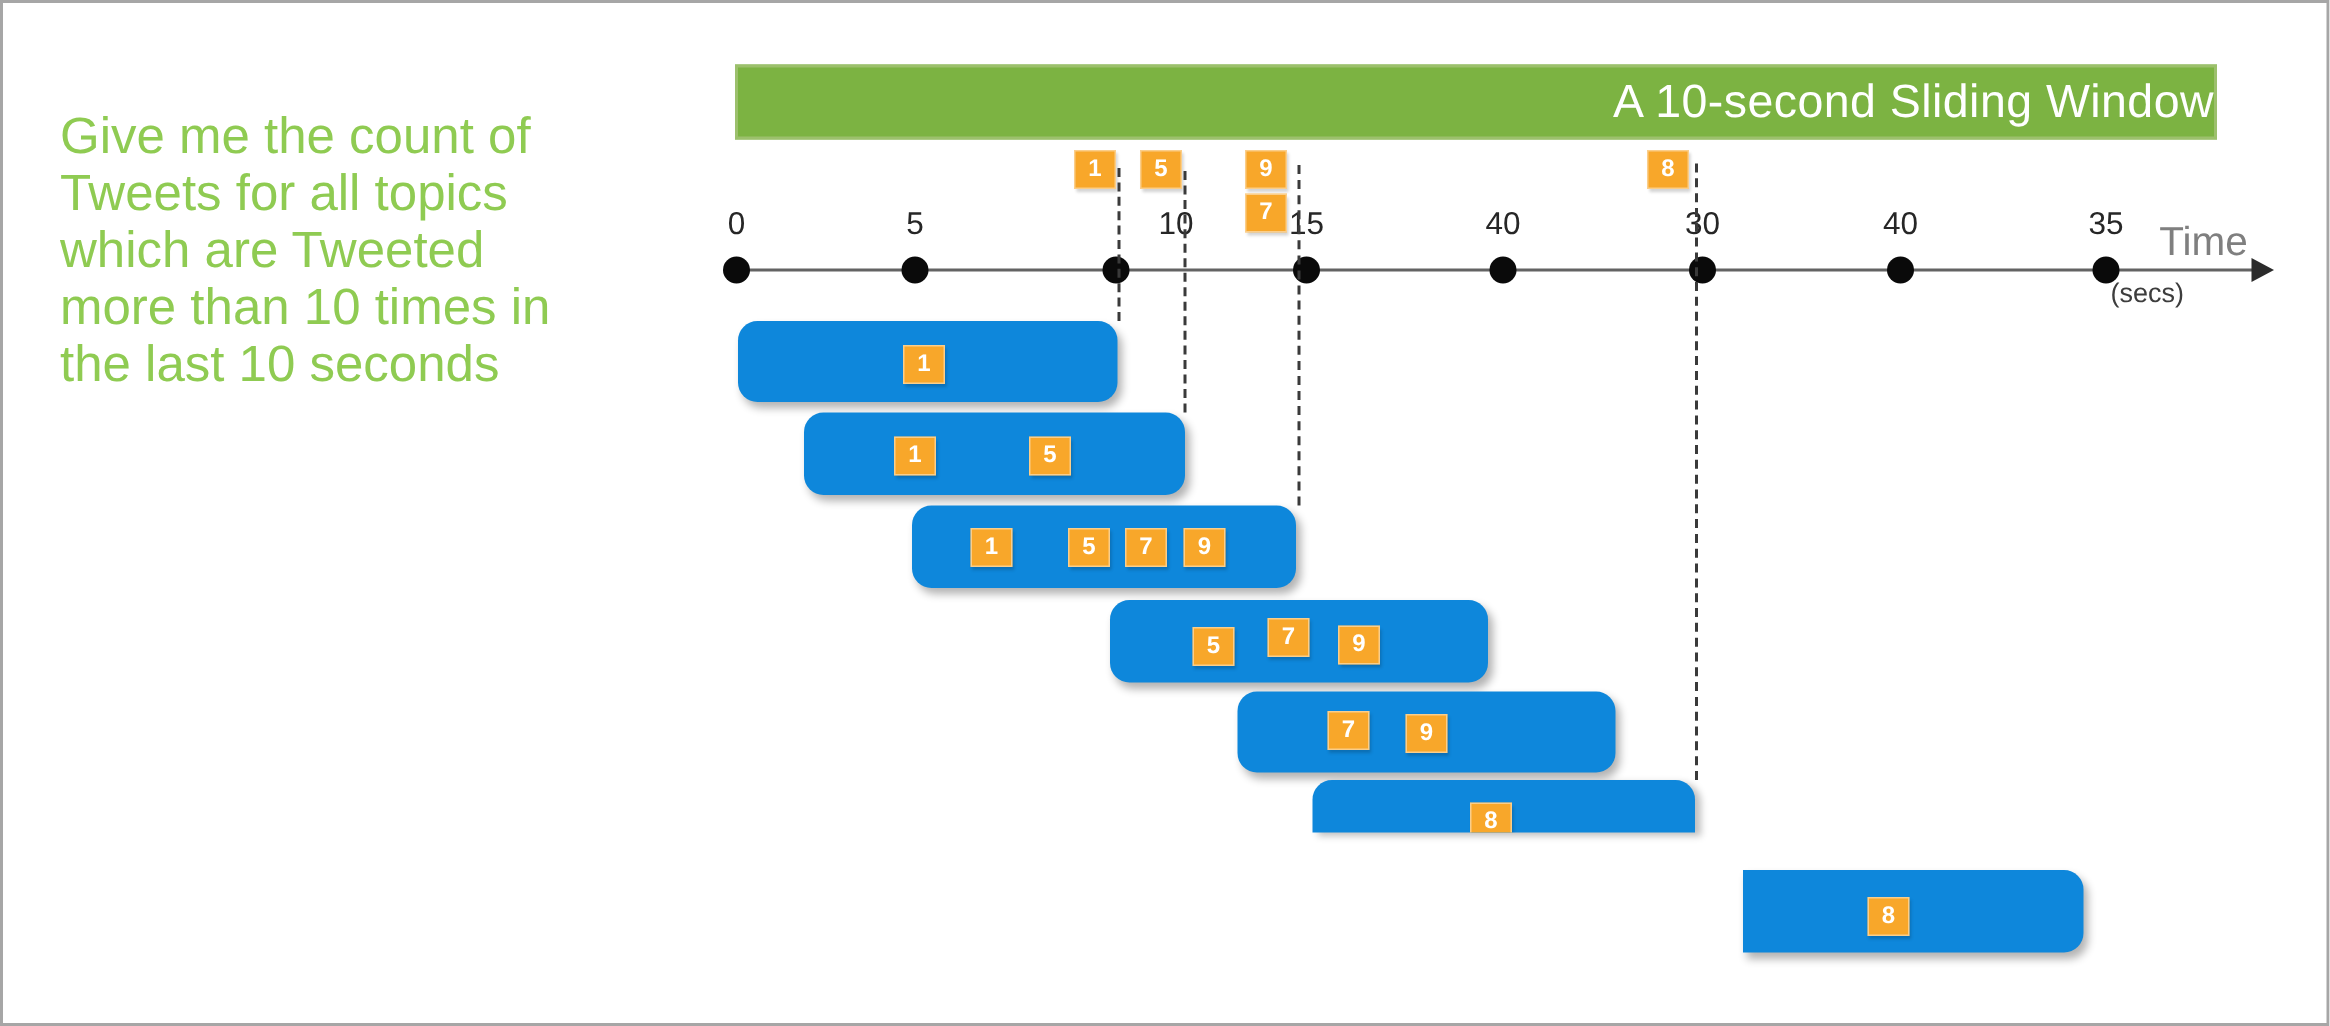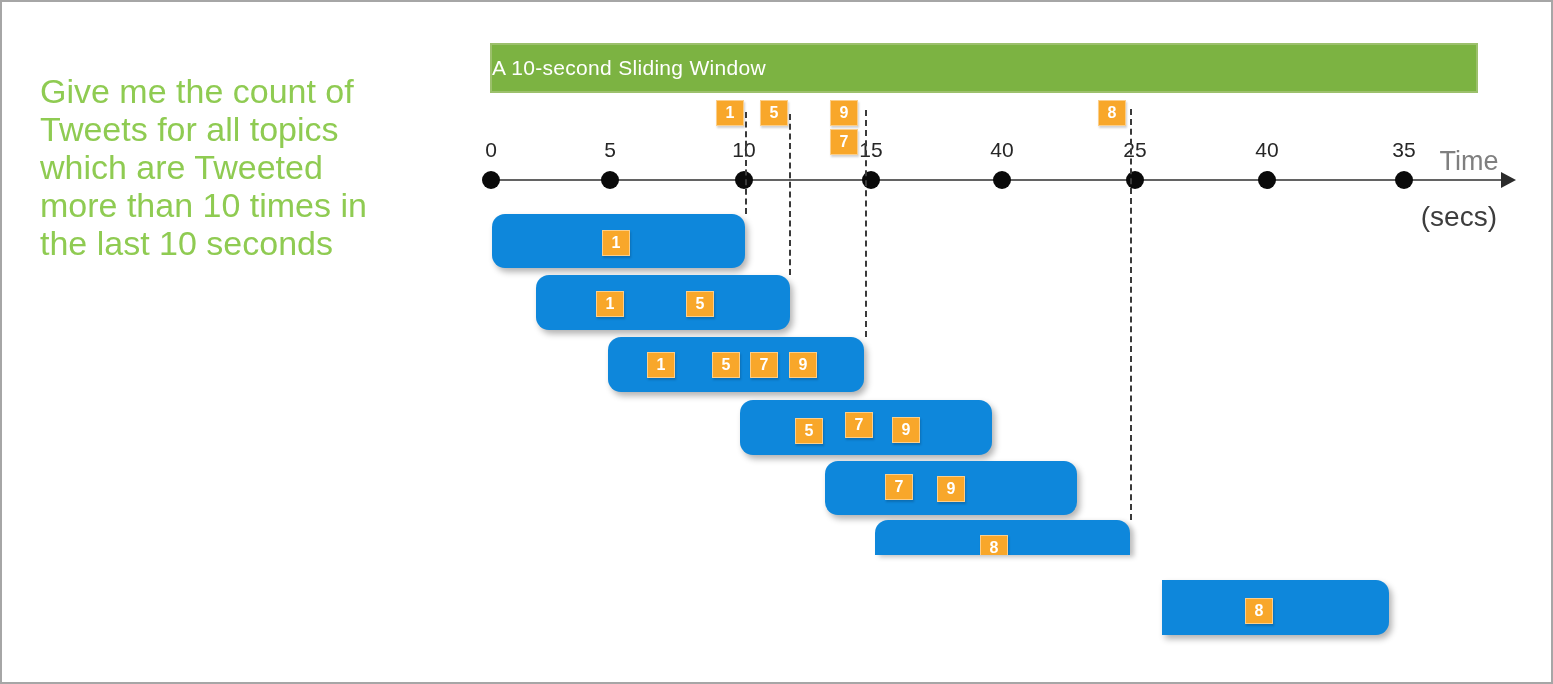--- a/index.html
+++ b/index.html
@@ -10,34 +10,34 @@
   
   .query{
     position:absolute;left:38px;top:70px;width:420px;
     color:var(--text-green);font-size:34px;line-height:38px;
     white-space:pre-line;letter-spacing:0px;
   }
   
   .banner{
     position:absolute;left:488px;top:41px;width:988px;height:50px;
     background:var(--banner-green);border:2px solid #9cc06c;box-sizing:border-box;
-    display:flex;align-items:center;justify-content:flex-start;
-    color:#ffffff;font-size:21px;font-weight:400;letter-spacing:0.3px;
+    display:flex;align-items:center;justify-content:flex-end;
+    color:#ffffff;font-size:31px;font-weight:400;letter-spacing:0.3px;
   }
   
   .axis-line{position:absolute;left:489px;top:177px;width:1013px;height:2px;background:#636363;}
   .axis-arrow{
     position:absolute;left:1499px;top:170px;width:0;height:0;
     border-top:8px solid transparent;border-bottom:8px solid transparent;
     border-left:15px solid #2b2b2b;
   }
   .dot{position:absolute;width:18px;height:18px;border-radius:50%;background:#0a0a0a;}
   .tick-label{position:absolute;width:44px;text-align:center;font-size:21px;color:#262626;}
   .axis-title{position:absolute;left:1422px;top:144px;width:90px;font-size:27px;color:#7f7f7f;text-align:center;}
-  .axis-subtitle{position:absolute;left:1405px;top:199px;width:90px;font-size:28px;color:#3d3d3d;text-align:right;}
+  .axis-subtitle{position:absolute;left:1405px;top:183px;width:90px;font-size:18px;color:#3d3d3d;text-align:left;}
   
   .sq{
     position:absolute;width:28px;height:26px;box-sizing:border-box;
     background:var(--orange);border:1px solid rgba(255,255,255,0.45);
     color:#ffffff;font-size:16px;font-weight:700;
     display:flex;align-items:center;justify-content:center;
     box-shadow:1px 2px 2px rgba(0,0,0,0.18);
   }
   
   .dash{position:absolute;width:0;border-left:2px dashed #3a3a3a;}
@@ -68,27 +68,27 @@
   <div class="axis-arrow"></div>
   <div class="axis-title">Time</div>
   <div class="axis-subtitle">(secs)</div>
 
   <div id="ticks-layer">
       <div class="dot" style="left: 480px; top: 169px;"></div>
       <div class="tick-label" style="left: 467px; top: 136px;">0</div>
       <div class="dot" style="left: 599px; top: 169px;"></div>
       <div class="tick-label" style="left: 586px; top: 136px;">5</div>
       <div class="dot" style="left: 733px; top: 169px;"></div>
-      <div class="tick-label" style="left: 720px; top: 136px;">10</div>
+      <div class="tick-label" style="left: 760px; top: 136px;">10</div>
       <div class="dot" style="left: 860px; top: 169px;"></div>
       <div class="tick-label" style="left: 847px; top: 136px; text-align: center;">15</div>
       <div class="dot" style="left: 991px; top: 169px;"></div>
       <div class="tick-label" style="left: 978px; top: 136px;">40</div>
       <div class="dot" style="left: 1124px; top: 169px;"></div>
-      <div class="tick-label" style="left: 1111px; top: 136px;">25</div>
+      <div class="tick-label" style="left: 1111px; top: 136px;">30</div>
       <div class="dot" style="left: 1256px; top: 169px;"></div>
       <div class="tick-label" style="left: 1243px; top: 136px;">40</div>
       <div class="dot" style="left: 1393px; top: 169px;"></div>
       <div class="tick-label" style="left: 1380px; top: 136px;">35</div>
     </div>
   <div id="events-layer">
       <div class="sq" style="left: 714px; top: 98px;">1</div>
       <div class="sq" style="left: 758px; top: 98px;">5</div>
       <div class="sq" style="left: 828px; top: 98px;">9</div>
       <div class="sq" style="left: 828px; top: 127px;">7</div>

